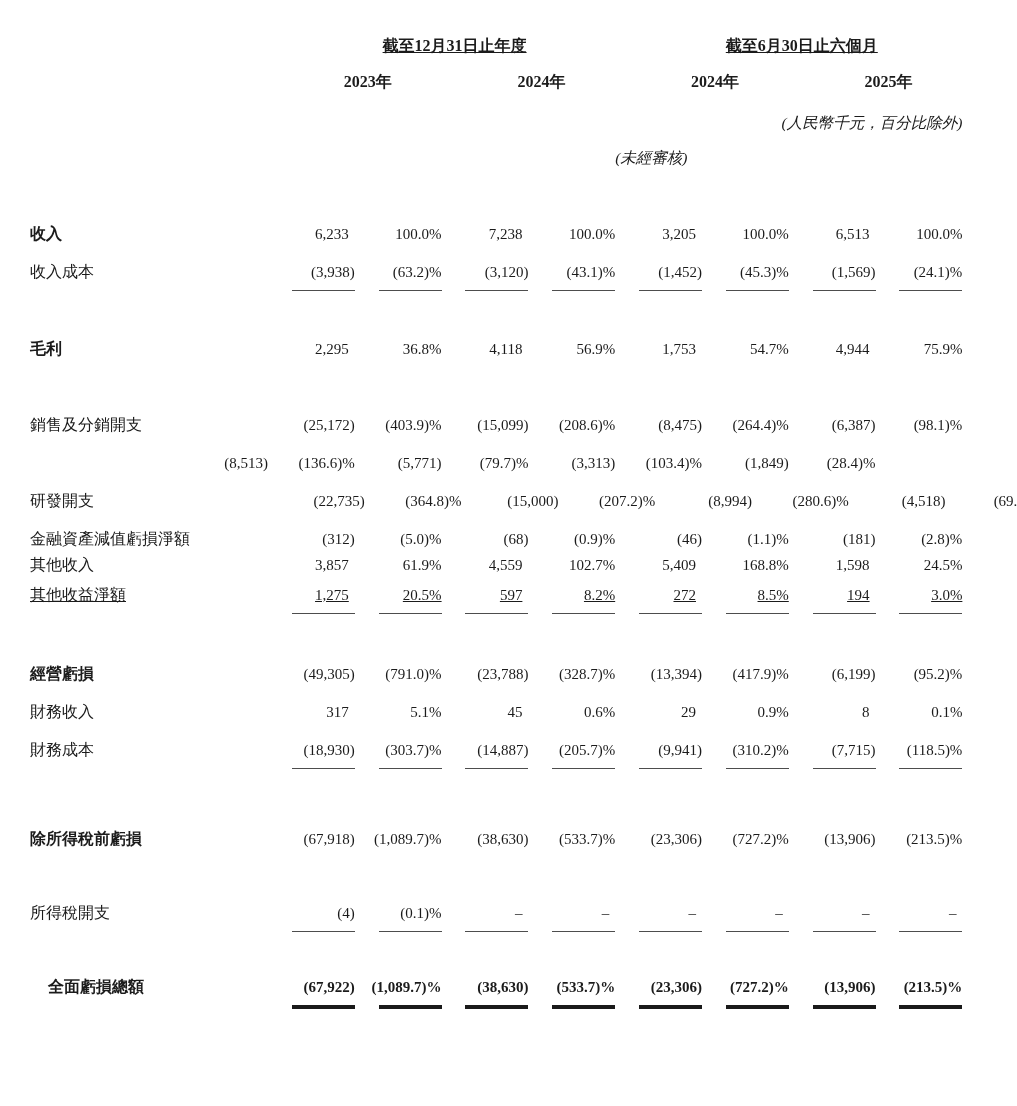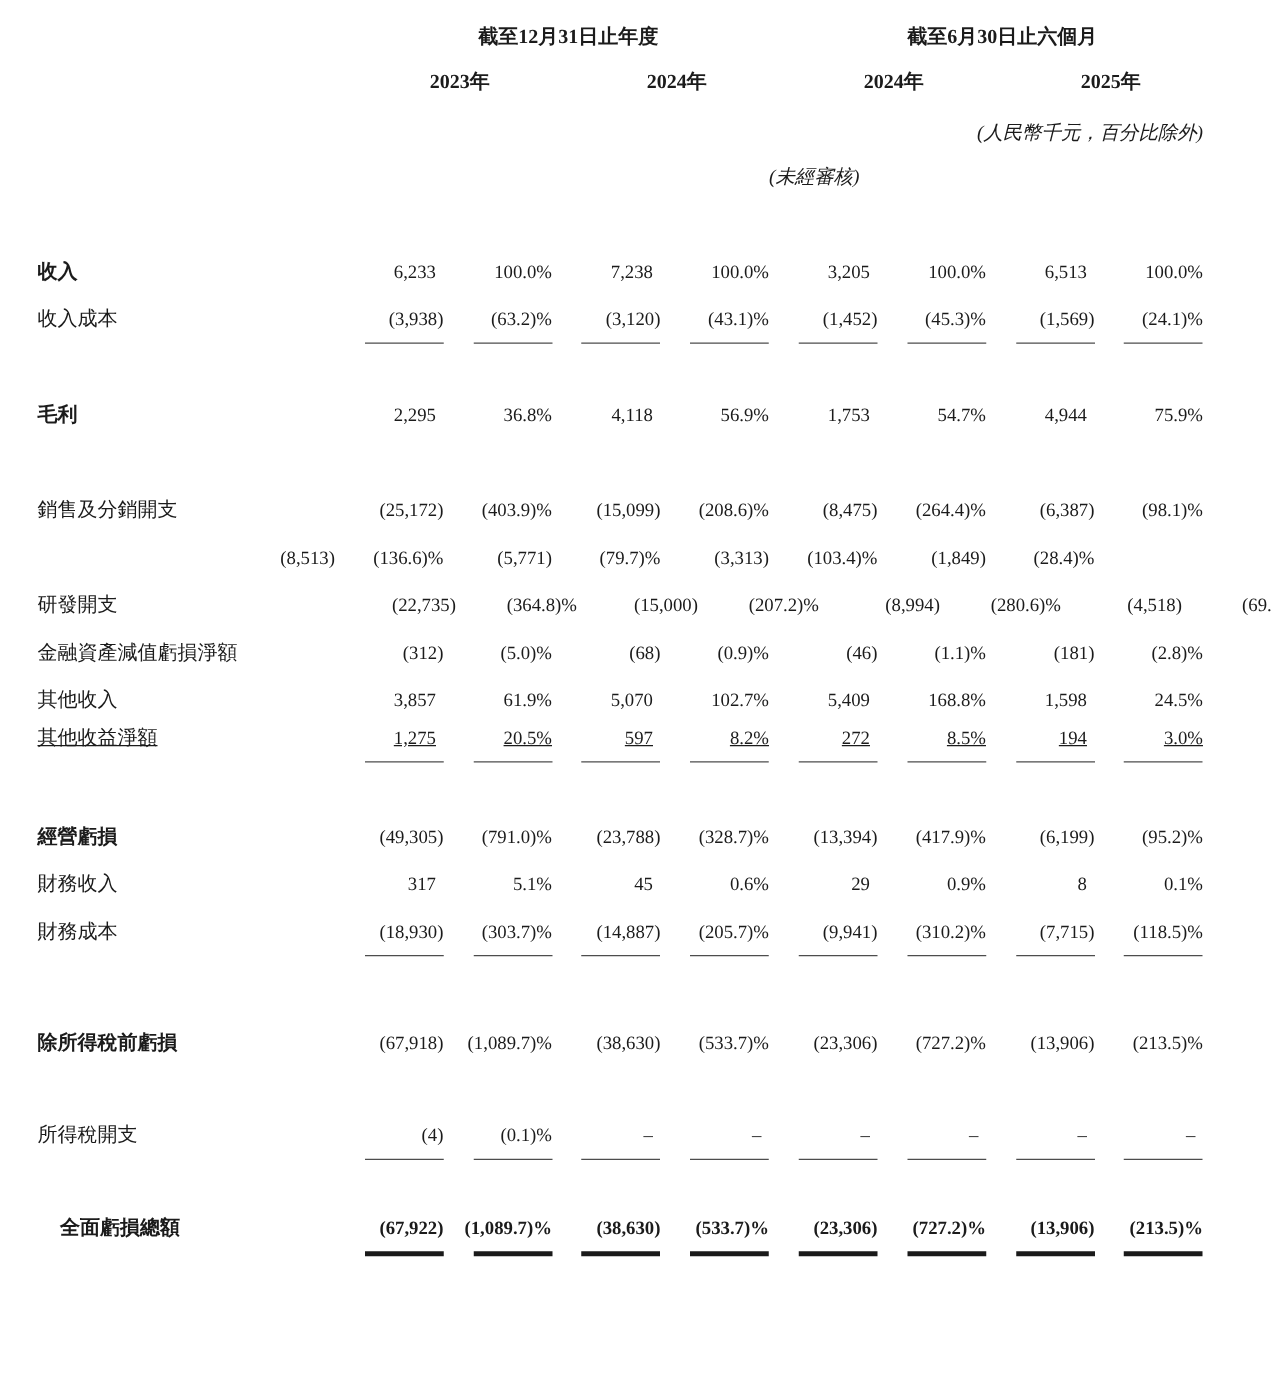--- a/index.html
+++ b/index.html
@@ -9,21 +9,21 @@
     font-family:"Liberation Serif","DejaVu Serif",serif;
     color:#1b1b1b;
   }
   .grid {
     display:grid;
     grid-template-columns:238px repeat(8, 86.8px);
     width:933px;
     margin-left:30px;
   }
   
-  .hgroup { margin-top:18px; }
+  .hgroup { margin-top:34px;text-decoration:underline; }
   .gcell {
     font-weight:700; font-size:16px; line-height:24px;
     text-align:center; padding-left:26px; white-space:nowrap;
   }
   .g-annual { grid-column:2 / span 4; }
   .g-interim { grid-column:6 / span 4; }
   .hyears { margin-top:12px; }
   .ycell {
     grid-column:span 2; font-weight:700; font-size:16px; line-height:24px;
     text-align:center; padding-left:26px; white-space:nowrap;
@@ -347,35 +347,35 @@
   </div>
         <div class="cell">
     <span class="val">(181)</span>
 
   </div>
         <div class="cell">
     <span class="val">(2.8)%</span>
 
   </div>
       </div>
-      <div class="grid trow" style="margin-top: 12px;">
+      <div class="grid trow" style="">
     <div class="tlabel">
       <span class="l1">其他收入</span>
 
     </div>
   <div class="cell">
     <span class="val inset">3,857</span>
 
   </div>
         <div class="cell">
     <span class="val">61.9%</span>
 
   </div>
         <div class="cell">
-    <span class="val inset">5,070</span>
+    <span class="val inset">4,559</span>
 
   </div>
         <div class="cell">
     <span class="val">102.7%</span>
 
   </div>
         <div class="cell">
     <span class="val inset">5,409</span>
 
   </div>

